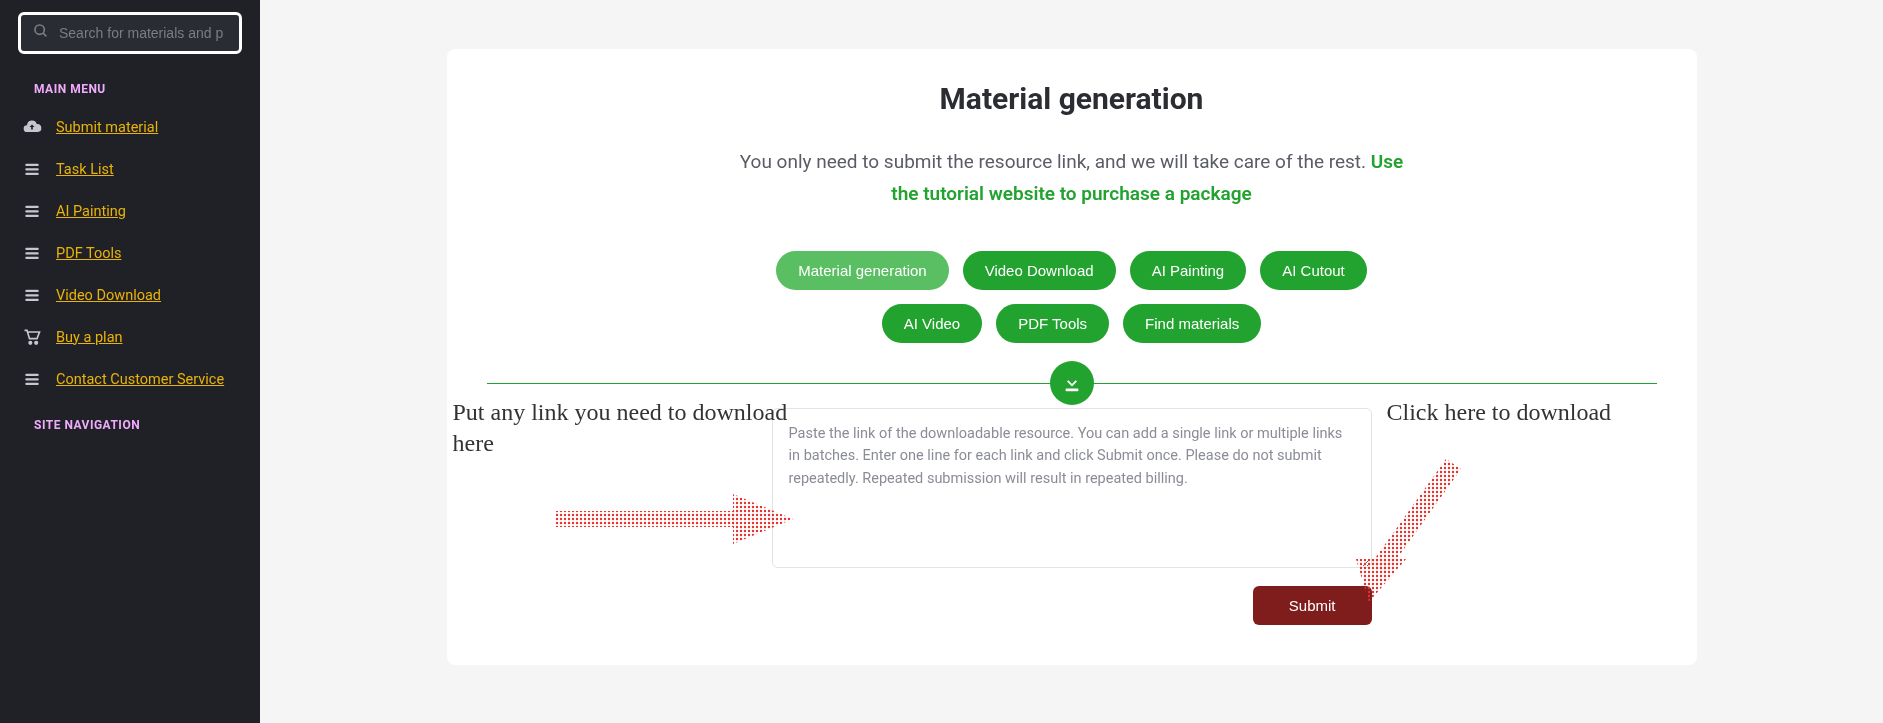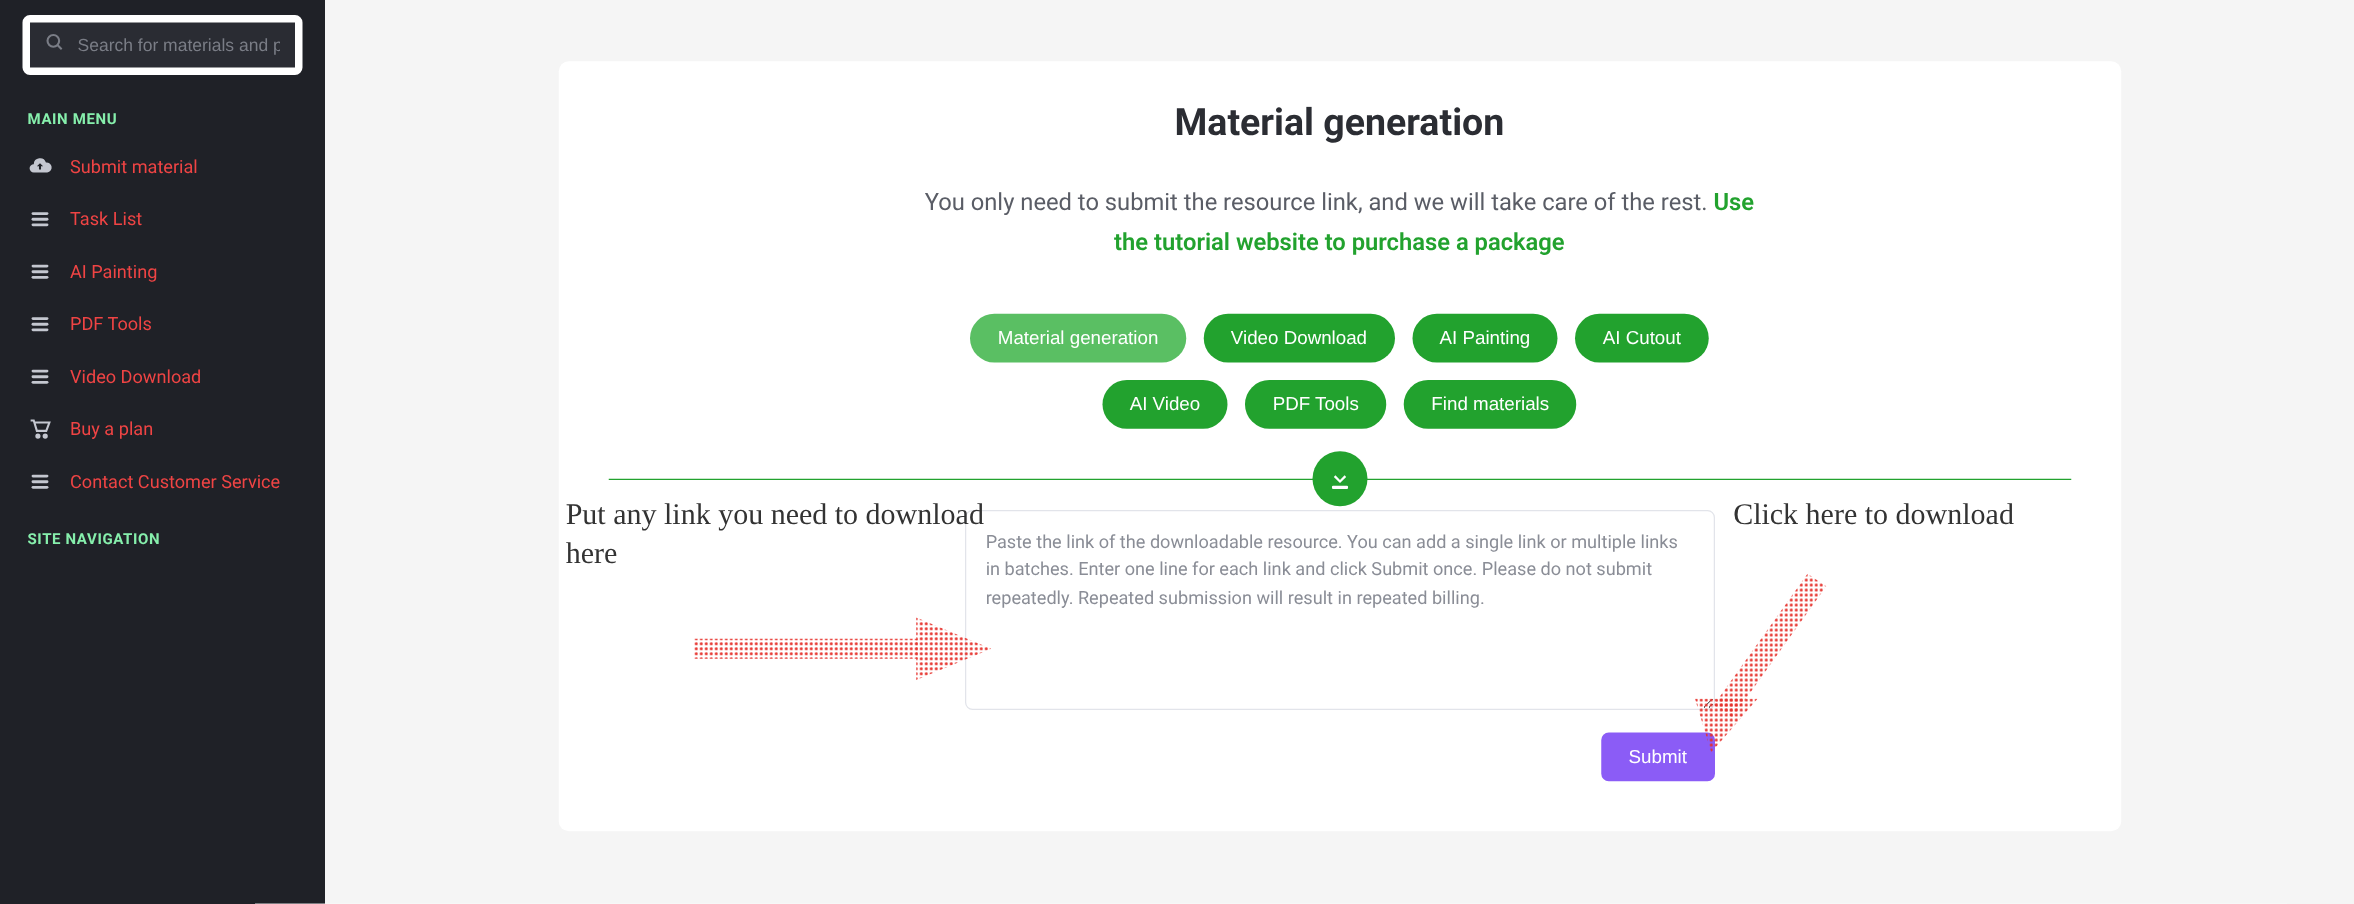--- a/index.html
+++ b/index.html
@@ -3,27 +3,27 @@
 <meta charset="utf-8">
 <style>
 * { margin: 0; padding: 0; box-sizing: border-box; }
 body { font-family: -apple-system, BlinkMacSystemFont, "Segoe UI", Roboto, sans-serif; background: #f5f5f5; color: #333; }
 
 .app { display: flex; min-height: 723px; }
 
 
 .sidebar { width: 260px; background: #1f2127; padding: 12px 0; flex-shrink: 0; }
 .search-wrap { padding: 0 18px 10px; }
-.search-box { display: flex; align-items: center; background: #2a2c33; border: 6px solid #ffffff; border-radius: 6px; padding: 8px 12px; }
+.search-box { display: flex; align-items: center; background: #2a2c33; border: 3px solid #ffffff; border-radius: 6px; padding: 8px 12px; }
 .search-box input { flex: 1; background: transparent; border: none; outline: none; color: #9ca0aa; font-size: 14px; min-width: 0; }
 .search-box input::placeholder { color: #7a7d86; }
 .search-icon { color: #7a7d86; margin-right: 10px; }
 
-.menu-header { color: #86efac; font-size: 12px; font-weight: 700; letter-spacing: 0.5px; padding: 18px 22px 10px; }
-.menu-item { display: flex; align-items: center; padding: 11px 22px; color: #ef4444; font-size: 14.5px; cursor: pointer; }
+.menu-header { color: #f0abfc; font-size: 12px; font-weight: 700; letter-spacing: 0.5px; padding: 18px 22px 10px; margin-left: 12px; }
+.menu-item { display: flex; align-items: center; padding: 11px 22px; color: #eab308; font-size: 14.5px; cursor: pointer; text-decoration: underline; }
 .menu-item .icn { width: 20px; height: 20px; margin-right: 14px; display: flex; align-items: center; justify-content: center; color: #c4c7d0; }
 
 
 .main { flex: 1; position: relative; padding: 28px 30px; margin-top: 21px; }
 .card { background: #fff; border-radius: 8px; padding: 14px 40px 40px; max-width: 1250px; margin: 0 auto; position: relative; }
 
 .page-title { text-align: center; font-size: 30px; font-weight: 700; color: #2b2d33; margin: 18px 0 30px; }
 .subtext { text-align: center; color: #5a5d66; font-size: 19px; max-width: 680px; margin: 0 auto 40px; line-height: 1.7; }
 .subtext a { color: #22a22e; font-weight: 600; text-decoration: none; }
 
@@ -32,21 +32,21 @@
 .pill.active { background: #5abf63; }
 
 .divider-wrap { position: relative; margin: 0 0 24px; }
 .divider-line { height: 1px; background: #22a22e; width: 100%; }
 .dl-circle { position: absolute; left: 50%; top: 50%; transform: translate(-50%, -50%); width: 44px; height: 44px; border-radius: 50%; background: #22a22e; display: flex; align-items: center; justify-content: center; color: #fff; }
 
 .form-area { max-width: 600px; margin: 0 auto; }
 .link-textarea { width: 100%; min-height: 160px; border: 1px solid #e2e4ea; border-radius: 6px; padding: 14px 16px; font-size: 14.5px; color: #6b6e78; font-family: inherit; resize: vertical; outline: none; }
 .link-textarea::placeholder { color: #8a8d96; line-height: 1.55; }
 .submit-row { text-align: right; margin-top: 14px; }
-.submit-btn { background: #8b5cf6; color: #fff; border: none; padding: 11px 22px; border-radius: 6px; font-size: 15px; cursor: pointer; }
+.submit-btn { background: #7f1d1d; color: #fff; border: none; padding: 11px 36px; border-radius: 6px; font-size: 15px; cursor: pointer; }
 
 
 .annot { position: absolute; color: #333; font-family: Georgia, "Times New Roman", serif; font-size: 24px; line-height: 1.3; pointer-events: none; }
 .annot-left { left: 6px; top: 348px; width: 340px; }
 .annot-right { left: 940px; top: 348px; width: 260px; }
 
 .arrow-svg { position: absolute; pointer-events: none; }
 .arrow-left { left: 108px; top: 440px; }
 .arrow-right { left: 904px; top: 405px; }
 </style>

